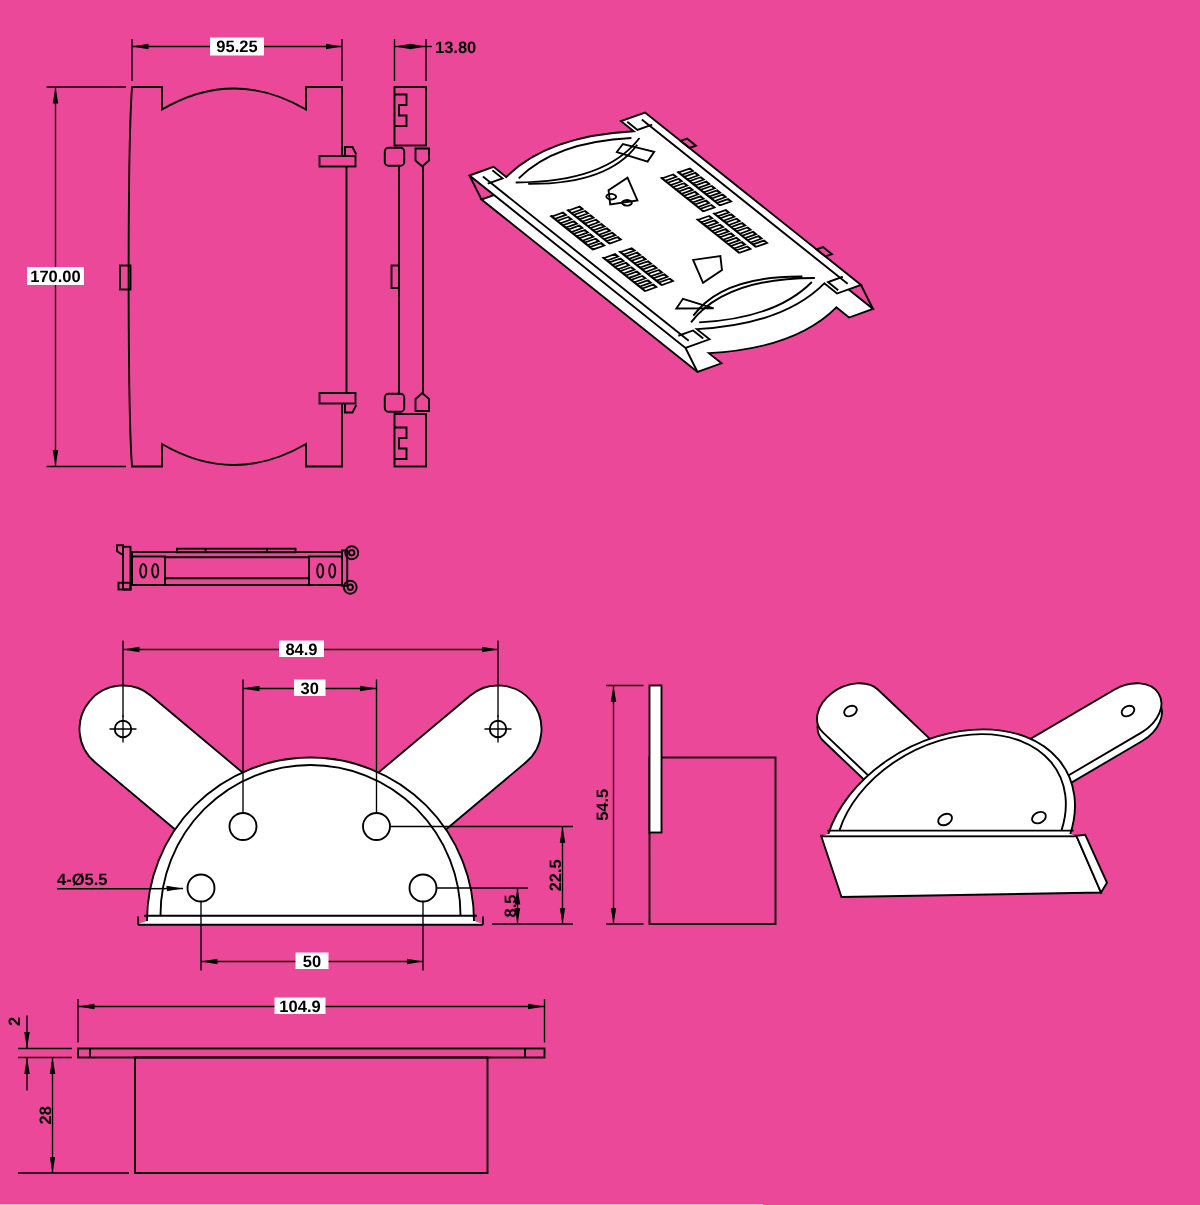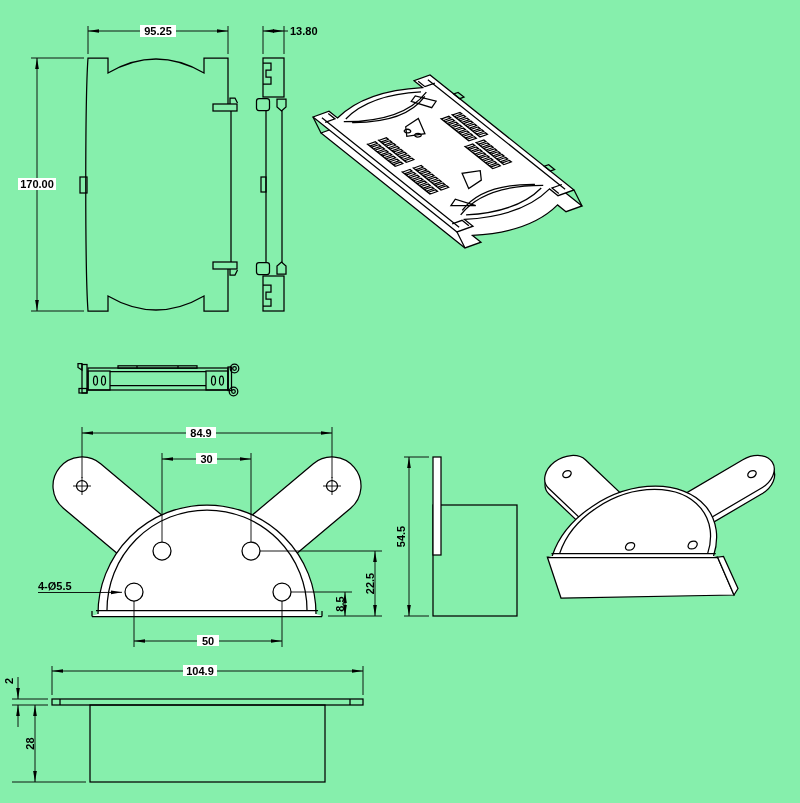--- a/index.html
+++ b/index.html
@@ -1,16 +1,16 @@
 <!DOCTYPE html>
 <html><head>
 <meta charset="utf-8">
 <style>
   html,body { margin:0; padding:0; background:#ffffff; }
-  .page { width:800px; height:803px; background:#86efac; position:relative; }
+  .page { width:800px; height:803px; background:#ec4899; position:relative; }
   svg { display:block; }
   .g  { fill:none; stroke:#000; stroke-width:1.25; stroke-linejoin:miter; }
   .gf { fill:#fff; stroke:#000; stroke-width:1.25; stroke-linejoin:miter; }
   .gs { fill:#fff; stroke:none; }
   .d  { fill:none; stroke:#000; stroke-width:0.9; }
   .t  { font-family:"Liberation Sans", sans-serif; font-weight:bold; font-size:11px; fill:#000; }
   .bg { fill:#fff; stroke:none; }
   [data-name="view-tray-iso"] *, [data-name="view-bracket-iso"] * { vector-effect:non-scaling-stroke; }
 </style>
 </head>

